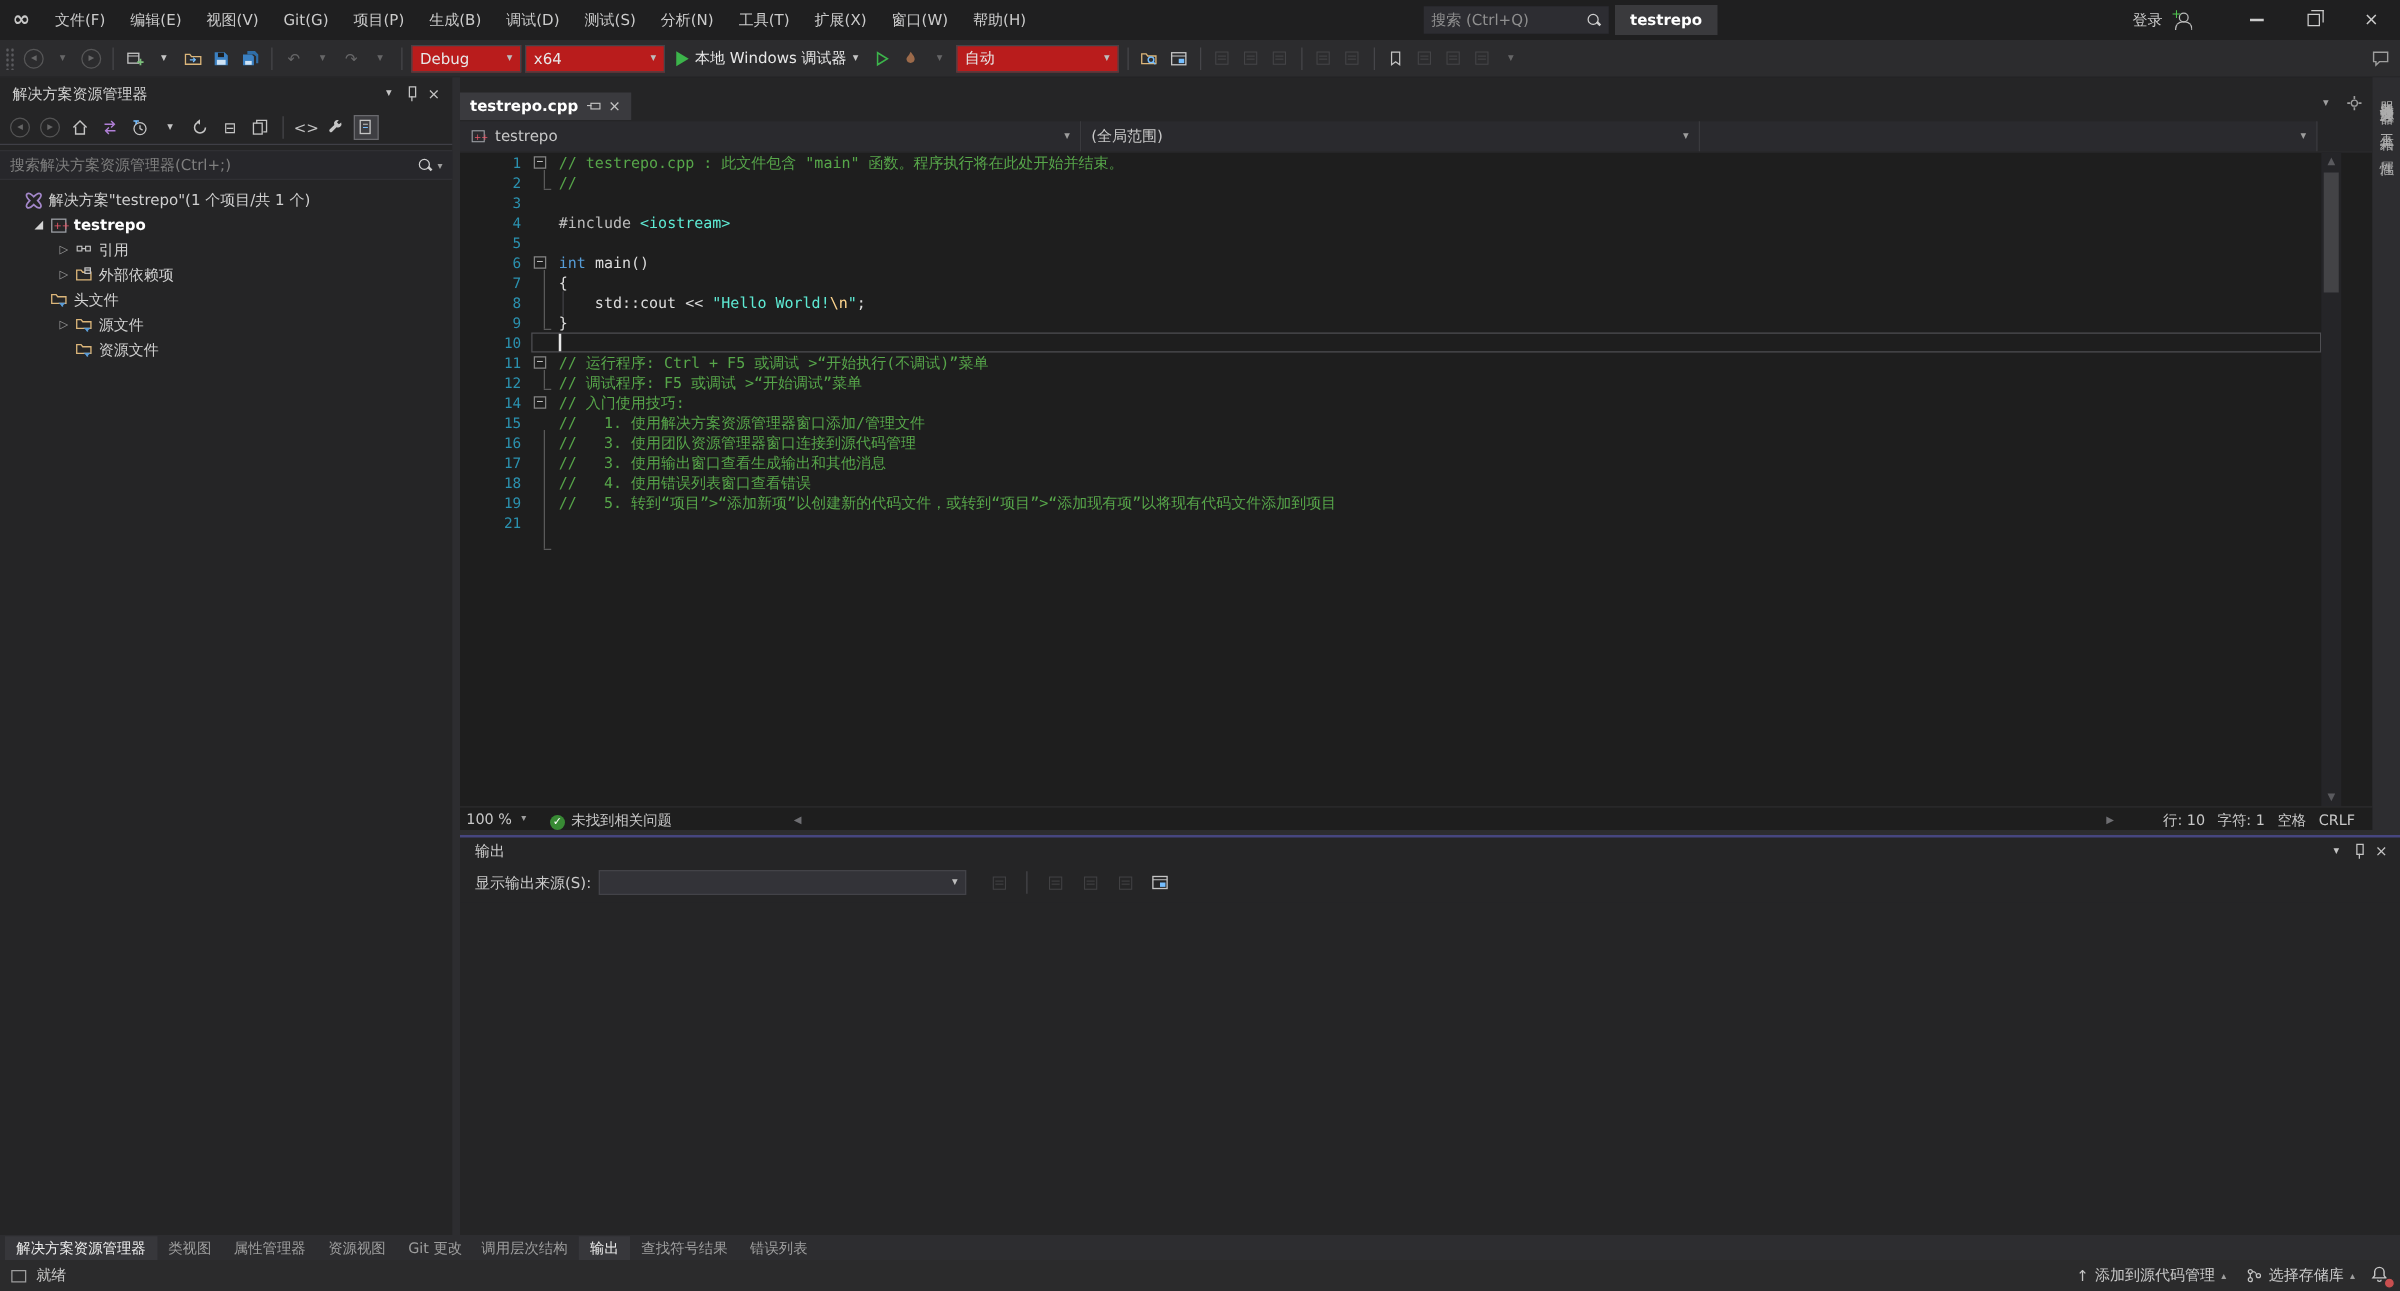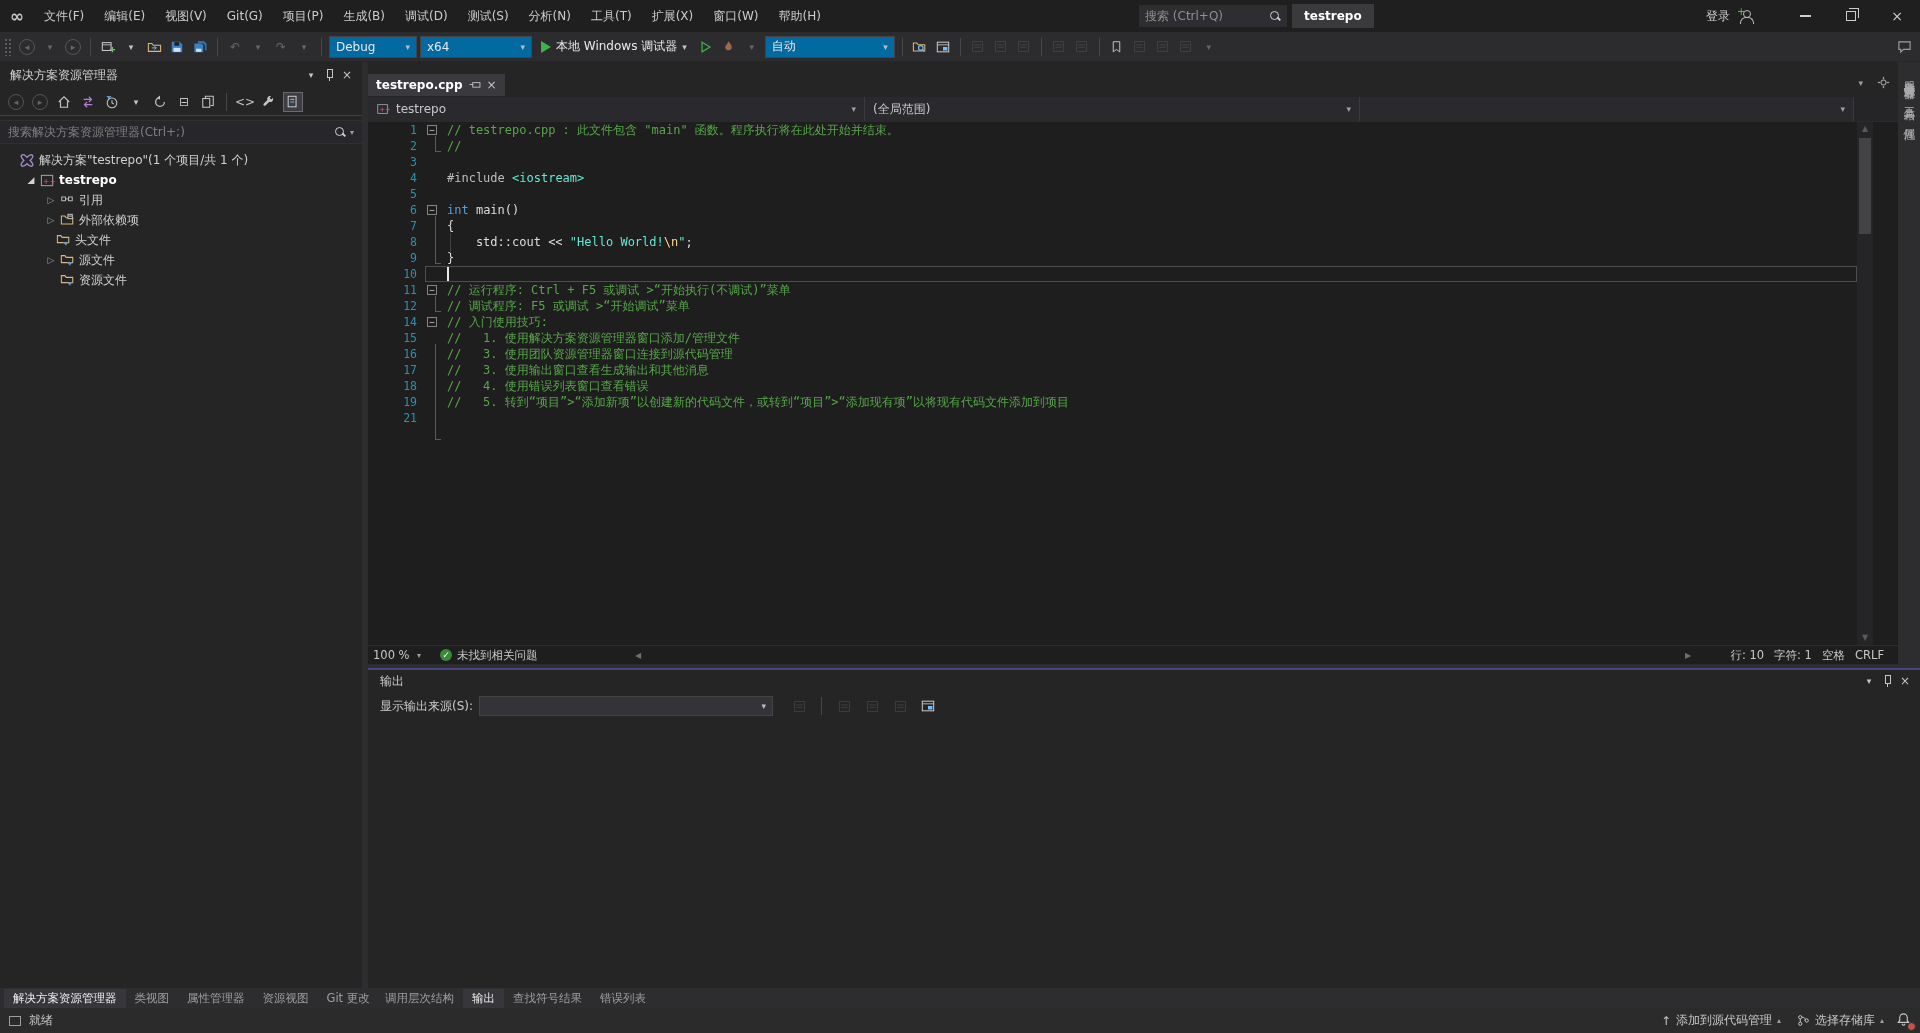--- a/index.html
+++ b/index.html
@@ -35,21 +35,21 @@
   #toolbar { position:absolute; left:0; top:32px; width:1920px; height:30px; background:#2C2C2E; border-bottom:1px solid #262628;
       display:flex; align-items:center; gap:3px; padding-left:4px; }
   .tb-grip { width:8px; height:18px; margin-right:2px;
       background-image:radial-gradient(circle, #5A5A5E 1px, transparent 1.2px); background-size:4px 4px; }
   .tb-sep { width:1px; height:18px; background:#46464A; margin:0 4px; }
   .tb-btn { min-width:20px; height:24px; display:flex; align-items:center; justify-content:center; padding:0 2px; }
   .tb-btn.dim { opacity:.38; }
   .glyph { color:#C5C5C5; font-size:12px; }
   .glyph.small { font-size:9px; }
   .circle { width:16px; height:16px; border:1.3px solid #9A9A9A; border-radius:50%; display:flex; align-items:center; justify-content:center; font-size:9px; }
-  .combo { height:22px; background:#0369a1; border:1px solid #434348; display:flex; align-items:center; padding:0 6px; color:#E8E8E8; }
+  .combo { height:22px; background:#b91c1c; border:1px solid #434348; display:flex; align-items:center; padding:0 6px; color:#E8E8E8; }
   .combo .cv { flex:1; white-space:nowrap; overflow:hidden; }
   .combo .ca { color:#BDBDBD; font-size:9px; margin-left:6px; }
   .start-btn { height:24px; display:flex; align-items:center; gap:5px; padding:0 6px; color:#E8E8E8; }
   .play-fill { width:0; height:0; border-left:10px solid #3CB44B; border-top:6px solid transparent; border-bottom:6px solid transparent; }
   .icon13 svg { display:block; }
   #toolbar-right { margin-left:auto; display:flex; align-items:center; margin-right:8px; gap:6px; }
 
   
   #solution-explorer { position:absolute; left:0; top:62px; width:362px; height:926px; background:#252526; }
   #se-header { height:26px; display:flex; align-items:center; padding:0 6px 0 10px; color:#D0D0D0; }
@@ -99,21 +99,21 @@
   .caret { position:absolute; left:79px; top:1px; width:1.5px; height:14px; background:#E8E8E8; }
   .guide-v { position:absolute; width:1px; background:#5A5A5A; left:67px; }
   .guide-h { position:absolute; height:1px; background:#5A5A5A; left:67px; width:6px; }
   .brace-guide { position:absolute; width:1px; background:#404045; }
 
   #v-scroll { position:absolute; right:25px; top:60px; width:16px; height:523px; background:#252528; }
   #v-scroll .arr { position:absolute; left:0; width:16px; height:14px; color:#5A5A5E; font-size:8px; text-align:center; line-height:14px; }
   #v-scroll .thumb { position:absolute; left:2px; top:16px; width:12px; height:96px; background:#434346; }
 
   #editor-status { position:absolute; left:0; top:583px; width:100%; height:19px; background:#1E1E1E; border-top:1px solid #2C2C2E;
-      display:flex; align-items:center; font-size:11.5px; color:#C8C8C8; }
+      display:flex; align-items:flex-end; font-size:11.5px; color:#C8C8C8; }
   #zoom-combo { width:58px; height:19px; display:flex; align-items:center; padding:0 5px; }
   #zoom-combo .ca { margin-left:auto; font-size:8px; color:#9E9E9E; }
   .health-dot { width:12px; height:12px; border-radius:50%; background:#388A34; color:#fff; font-size:9px; line-height:12px; text-align:center; margin:0 5px 0 14px; }
   #h-scroll { position:absolute; left:264px; width:1062px; top:2px; height:15px; }
   #h-scroll .arr { position:absolute; top:0; width:12px; height:15px; color:#6E6E72; font-size:8px; line-height:15px; text-align:center; }
   #es-right { position:absolute; right:14px; display:flex; gap:10px; }
 
   
   #output-panel { position:absolute; left:368px; top:668px; width:1552px; height:320px; background:#252526; border-top:2px solid #46467F; }
   #out-header { height:22px; display:flex; align-items:center; padding:0 6px 0 12px; color:#CCCCCC; }
@@ -522,21 +522,21 @@
           <span class="tr-arrow">▷</span>
           <span class="tr-icon">
             <svg width="15" height="14" viewBox="0 0 16 16">
               <path d="M1 3.5h4l1.5 2H14v7H1z" fill="none" stroke="#DCB67A" stroke-width="1.2"></path>
               <rect x="8.5" y="1.5" width="5" height="5" fill="#2D2D30" stroke="#C5C5C5" stroke-width="1.1"></rect>
               <line x1="8.5" y1="3.5" x2="13.5" y2="3.5" stroke="#C5C5C5"></line>
             </svg>
           </span>
           <span class="tr-label">外部依赖项</span>
         </div>
-        <div class="tree-row" style="padding-left: 40px;">
+        <div class="tree-row" style="padding-left: 24px;">
           <span class="tr-arrow"></span>
           <span class="tr-icon">
             <svg width="15" height="14" viewBox="0 0 16 16">
               <path d="M1 3h4l1.5 2H14v6H1z" fill="none" stroke="#DCB67A" stroke-width="1.2"></path>
               <path d="M7 10.5h7l-2.6 2.4v1.6l-1.8-1V12.9z" fill="#5B9BD5"></path>
             </svg>
           </span>
           <span class="tr-label">头文件</span>
         </div>
         <div class="tree-row" style="padding-left: 44px;">

